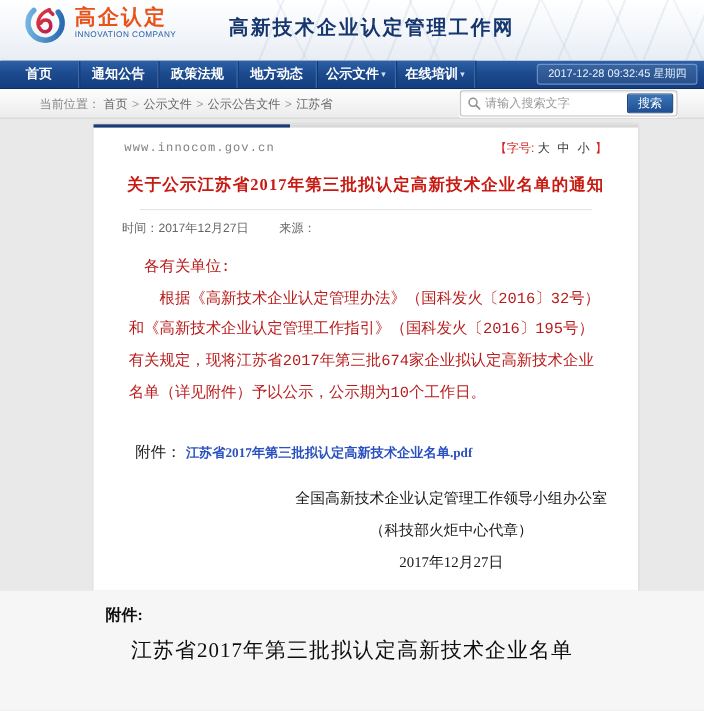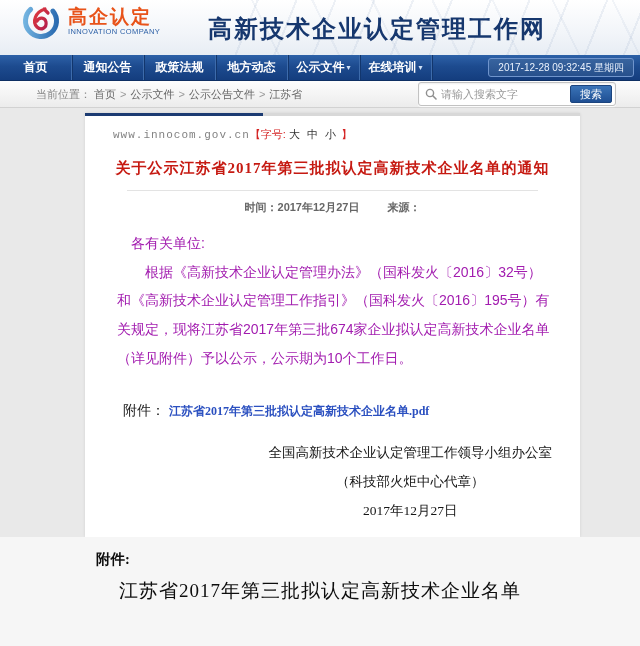--- a/index.html
+++ b/index.html
@@ -14,21 +14,21 @@
   .site-header::after { content:""; position:absolute; right:0; top:0; width:420px; height:55px;
     background:
       repeating-linear-gradient(112deg, transparent 0 34px, rgba(150,170,200,.16) 34px 36px),
       repeating-linear-gradient(64deg, transparent 0 52px, rgba(150,170,200,.12) 52px 54px);
     pointer-events:none; }
   .logo { display:flex; align-items:center; gap:6px; z-index:2; cursor:pointer; }
   .logo-text .logo-cn { font-size:19px; font-weight:bold; letter-spacing:2px; color:#e8531a; line-height:20px; }
   .logo-text .logo-en { font-size:7.5px; color:#2b5fa6; letter-spacing:.4px; }
   .site-title { position:absolute; left:208px; top:13px; z-index:2;
     font-family:"Liberation Serif","DejaVu Serif",serif;
-    font-size:24px; font-weight:bold; color:#16376e; letter-spacing:2px; white-space:nowrap; }
+    font-size:18px; font-weight:bold; color:#16376e; letter-spacing:2px; white-space:nowrap; }
 
   
   .main-nav { height:26px; flex:0 0 26px; display:flex; align-items:stretch;
     background:linear-gradient(180deg,#2d61a8 0%,#1d4b8f 45%,#143d7e 100%);
     border-bottom:1px solid #0e2f63; }
   .nav-item { width:72px; text-align:center; line-height:25px; color:#fff; font-size:12px;
     font-weight:bold; cursor:pointer; border-right:1px solid #3d6bab; box-shadow:1px 0 0 #12366d;
     white-space:nowrap; }
   .nav-item .caret { font-size:8px; color:#cfe0f5; margin-left:2px; vertical-align:1px; }
   .nav-datetime { flex:1; display:flex; align-items:center; justify-content:flex-end; }
@@ -51,32 +51,32 @@
   .search-button { border:1px solid #1b447e; border-radius:2px; color:#fff; font-size:11px;
     line-height:16px; padding:0 9px; cursor:pointer;
     background:linear-gradient(180deg,#3a74b8 0%,#1f4f93 100%); }
 
   
   .doc-wrap { background:#e9e9e9; padding:5px 60px 0 85px; flex:0 0 auto; }
   .doc { background:#fff; box-shadow:0 0 3px rgba(0,0,0,.10); }
   .doc-topline { height:3px; background:linear-gradient(to right,#1c3b72 0,#1c3b72 36%,#d8d8d8 36%,#d8d8d8 100%); }
   .doc-inner { padding:6px 26px 4px 26px; }
   .doc-inner::after { content:""; display:block; clear:both; height:8px; }
-  .doc-meta-row { display:flex; justify-content:flex-start; align-items:center; padding:5px 2px 0 2px; }
+  .doc-meta-row { display:flex; justify-content:space-between; align-items:center; padding:5px 2px 0 2px; }
   .site-url { font-family:"Liberation Mono","DejaVu Sans Mono",monospace; font-size:11px; color:#828282; letter-spacing:1px; }
   .font-size-ctl { font-size:11px; cursor:pointer; white-space:nowrap; }
   .font-size-ctl .red { color:#d42222; }
   .font-size-ctl .dark { color:#333; letter-spacing:2px; }
   .art-title { text-align:center; color:#c61a12; font-size:15px; font-weight:bold;
     font-family:"Liberation Serif","DejaVu Serif",serif; letter-spacing:1px; margin:17px 0 12px; }
   .title-divider { border:none; border-top:1px solid #e3e3e3; margin:0 16px; }
-  .art-meta { text-align:center; font-size:11px; color:#666; padding:9px 0 4px;font-weight:bold; }
+  .art-meta { font-size:11px; color:#666; padding:9px 0 4px; }
   .art-meta .src { margin-left:28px; }
-  .art-body { padding:10px 4px 0 6px; font-size:14px; line-height:2.05; color:#a21caf;
-    font-family:Liberation Sans, sans-serif; }
+  .art-body { padding:10px 4px 0 6px; font-size:14px; line-height:2.05; color:#b91c1c;
+    font-family:Liberation Mono, monospace; }
   .art-body p { margin:0; }
   .art-body p.ind1 { text-indent:1em; }
   .art-body p.ind2 { text-indent:2em; }
   .attach-row { margin:30px 0 2px 12px; font-size:14px;
     font-family:"Liberation Serif","DejaVu Serif",serif; color:#222; }
   .attach-link { color:#2b50c0; font-size:12px; font-weight:bold; text-decoration:none; cursor:pointer; margin-left:4px; }
   .signature { float:right; text-align:center; margin:16px 2px 0 0; font-size:13.5px; line-height:2.15;
     color:#161616; font-family:"Liberation Serif","DejaVu Serif",serif; }
 
   

